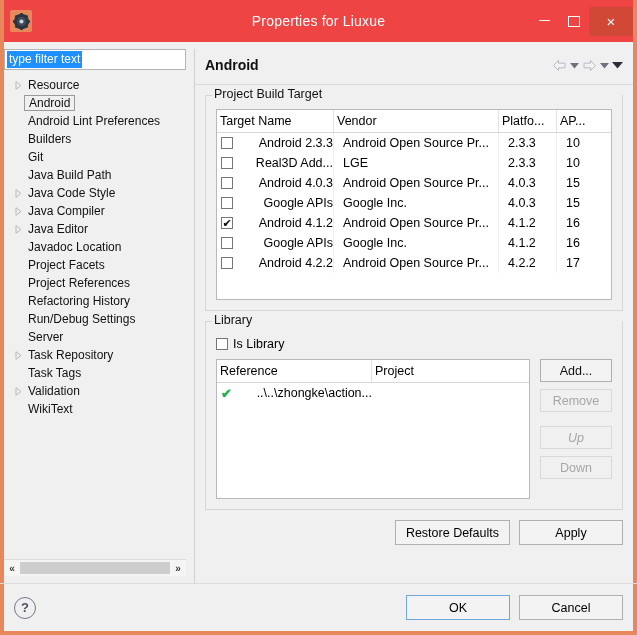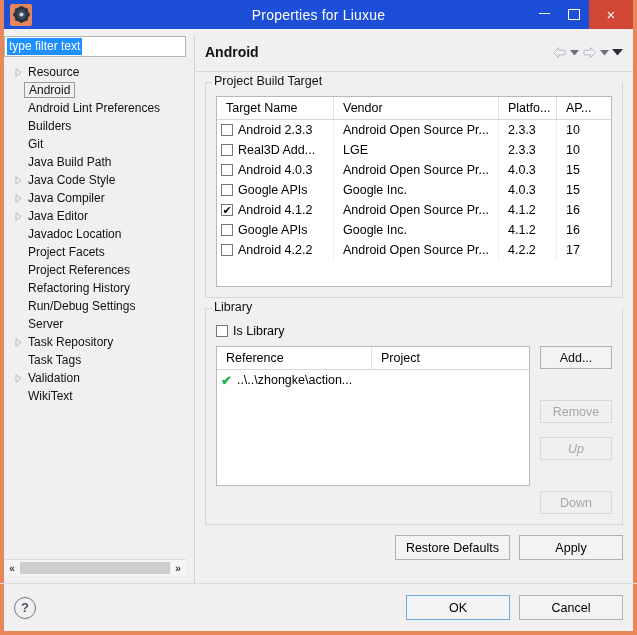--- a/index.html
+++ b/index.html
@@ -22,22 +22,22 @@
     box-sizing: border-box;
     background: #f0f0f0;
     border: 4px solid #e8885a;
     border-top: none;
     display: flex;
     flex-direction: column;
   }
 
   
   .titlebar {
-    height: 29px;
-    background: #1d4ed8;
+    height: 42px;
+    background: #ef4444;
     display: flex;
     align-items: center;
     position: relative;
     flex: none;
   }
   .win-icon {
     width: 22px; height: 22px;
     margin-left: 6px;
     border-radius: 2px;
     background: #e8885a;
@@ -223,21 +223,21 @@
   }
   .thead {
     display: flex;
     height: 22px;
     align-items: center;
     border-bottom: 1px solid #d7d7d7;
     background: #ffffff;
     font-size: 12.5px;
   }
   .th {
-    padding-left: 9px;
+    padding-left: 3px;
     box-sizing: border-box;
     overflow: hidden;
     white-space: nowrap;
     border-right: 1px solid #e2e2e2;
     height: 22px;
     line-height: 22px;
   }
   .th:last-child { border-right: none; }
   .trow {
     display: flex;
@@ -248,21 +248,21 @@
   .td {
     padding-left: 9px;
     box-sizing: border-box;
     overflow: hidden;
     white-space: nowrap;
     height: 20px;
     line-height: 20px;
     border-right: 1px solid #efefef;
   }
   .td:last-child { border-right: none; }
-  .td.first { padding-left: 4px; display: flex; align-items: center; gap: 5px; }
+  .td.first { padding-left: 4px; display: flex; align-items: center; gap: 5px; justify-content: space-between; }
   .cbox {
     width: 12px; height: 12px;
     border: 1px solid #767676;
     background: #fff;
     box-sizing: border-box;
     flex: none;
     display: flex; align-items: center; justify-content: center;
     font-size: 11px;
     color: #000;
     line-height: 1;
@@ -296,21 +296,21 @@
   .lib-btns { width: 72px; flex: none; display: flex; flex-direction: column; gap: 7px; }
   .btn {
     height: 23px;
     border: 1px solid #b0b0b0;
     background: #f3f3f3;
     font-size: 12.5px;
     color: #111;
     display: flex; align-items: center; justify-content: center;
     box-sizing: border-box;
   }
-  .btn.disabled { color: #a6a6a6; border-color: #d8d8d8; background: #f0f0f0; margin-top: 24px; }
+  .btn.disabled { color: #a6a6a6; border-color: #d8d8d8; background: #f0f0f0; }
   .btn.gap-top { margin-top: 7px; font-style: italic; }
   .footer-btns {
     display: flex;
     justify-content: flex-end;
     gap: 9px;
     padding: 10px 0 9px 0;
   }
   .fbtn {
     min-width: 104px;
     height: 25px;

